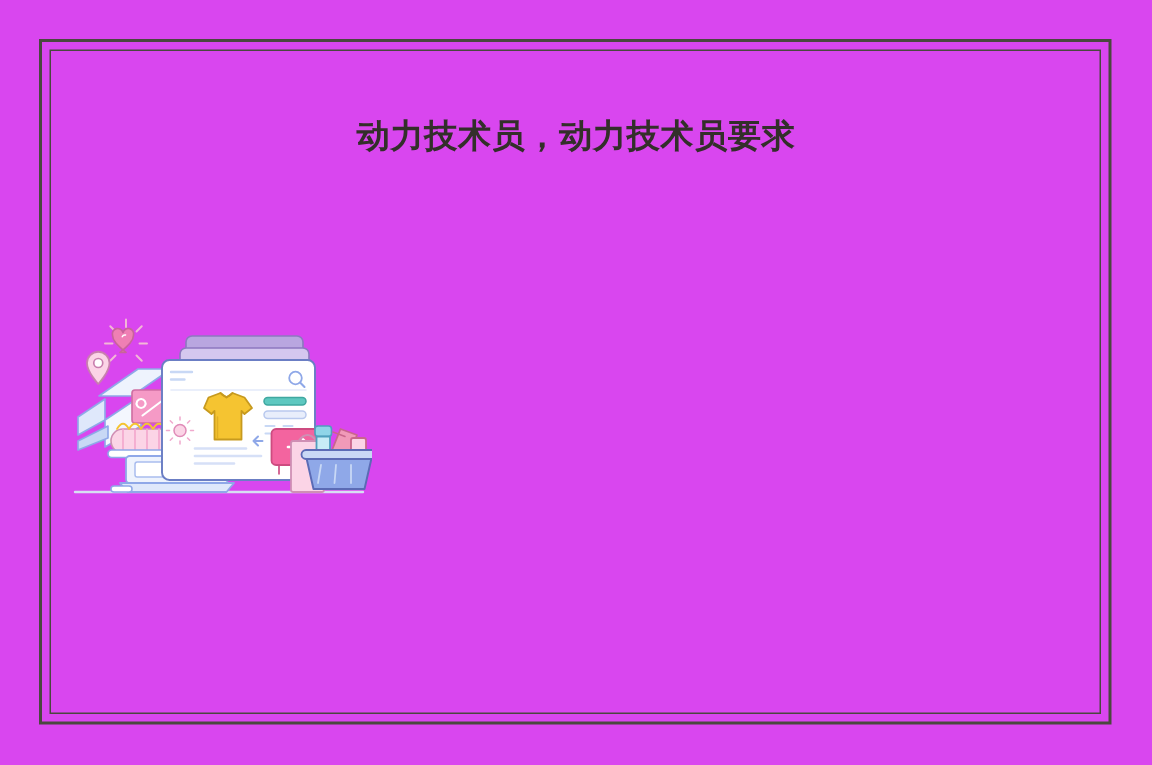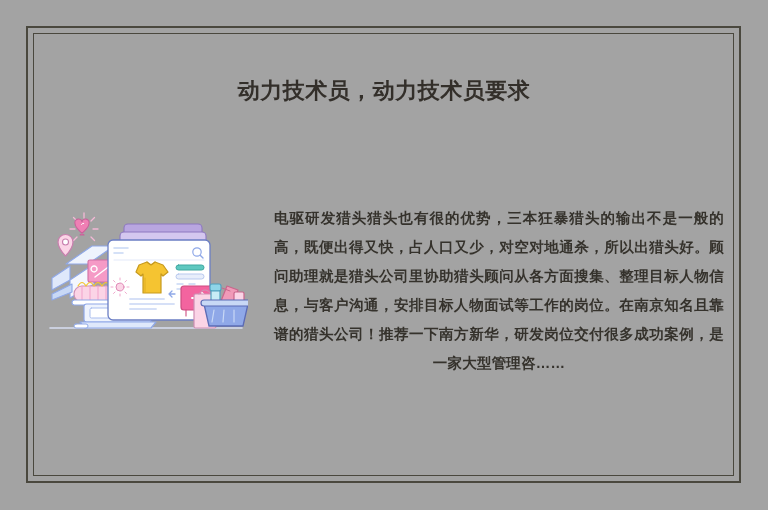--- a/index.html
+++ b/index.html
@@ -11,21 +11,21 @@
     height: 510px;
     background: #fdfbf6;
     font-family: "Liberation Sans", "DejaVu Sans", sans-serif;
     overflow: hidden;
   }
 
   .page {
     position: relative;
     width: 768px;
     height: 510px;
-    background: #a3a3a3;
+    background: #d946ef;
     box-sizing: border-box;
   }
 
   
   .frame-outer {
     position: absolute;
     left: 26px;
     top: 26px;
     right: 27px;
     bottom: 27px;
@@ -201,15 +201,14 @@
         <g>
           <path d="M160 106 l44 0 l-5 22 l-34 0 z" fill="#8fa8e8" stroke="#5b6bb5" stroke-width="1.3"></path>
           <rect x="157" y="102" width="50" height="6" rx="3" fill="#c8d8f5" stroke="#5b6bb5" stroke-width="1.2"></rect>
           <path d="M170 112 l-2 12 M180 112 l-1 12 M190 112 l0 12" stroke="#c8d8f5" stroke-width="1.2"></path>
         </g>
 
       </g>
     </svg>
   </div>
 
-  <div class="body-copy">电驱研发猎头猎头也有很的优势，三本狂暴猎头的输出不是一般的高，既便出得又快，占人口又少，对空对地通杀，所以出猎头好。顾问助理就是猎头公司里协助猎头顾问从各方面搜集、整理目标人物信息，与客户沟通，安排目标人物面试等工作的岗位。在南京知名且靠谱的猎头公司！推荐一下南方新华，研发岗位交付很多成功案例，是一家大型管理咨……</div>
 
 </div>
 
 </body></html>

